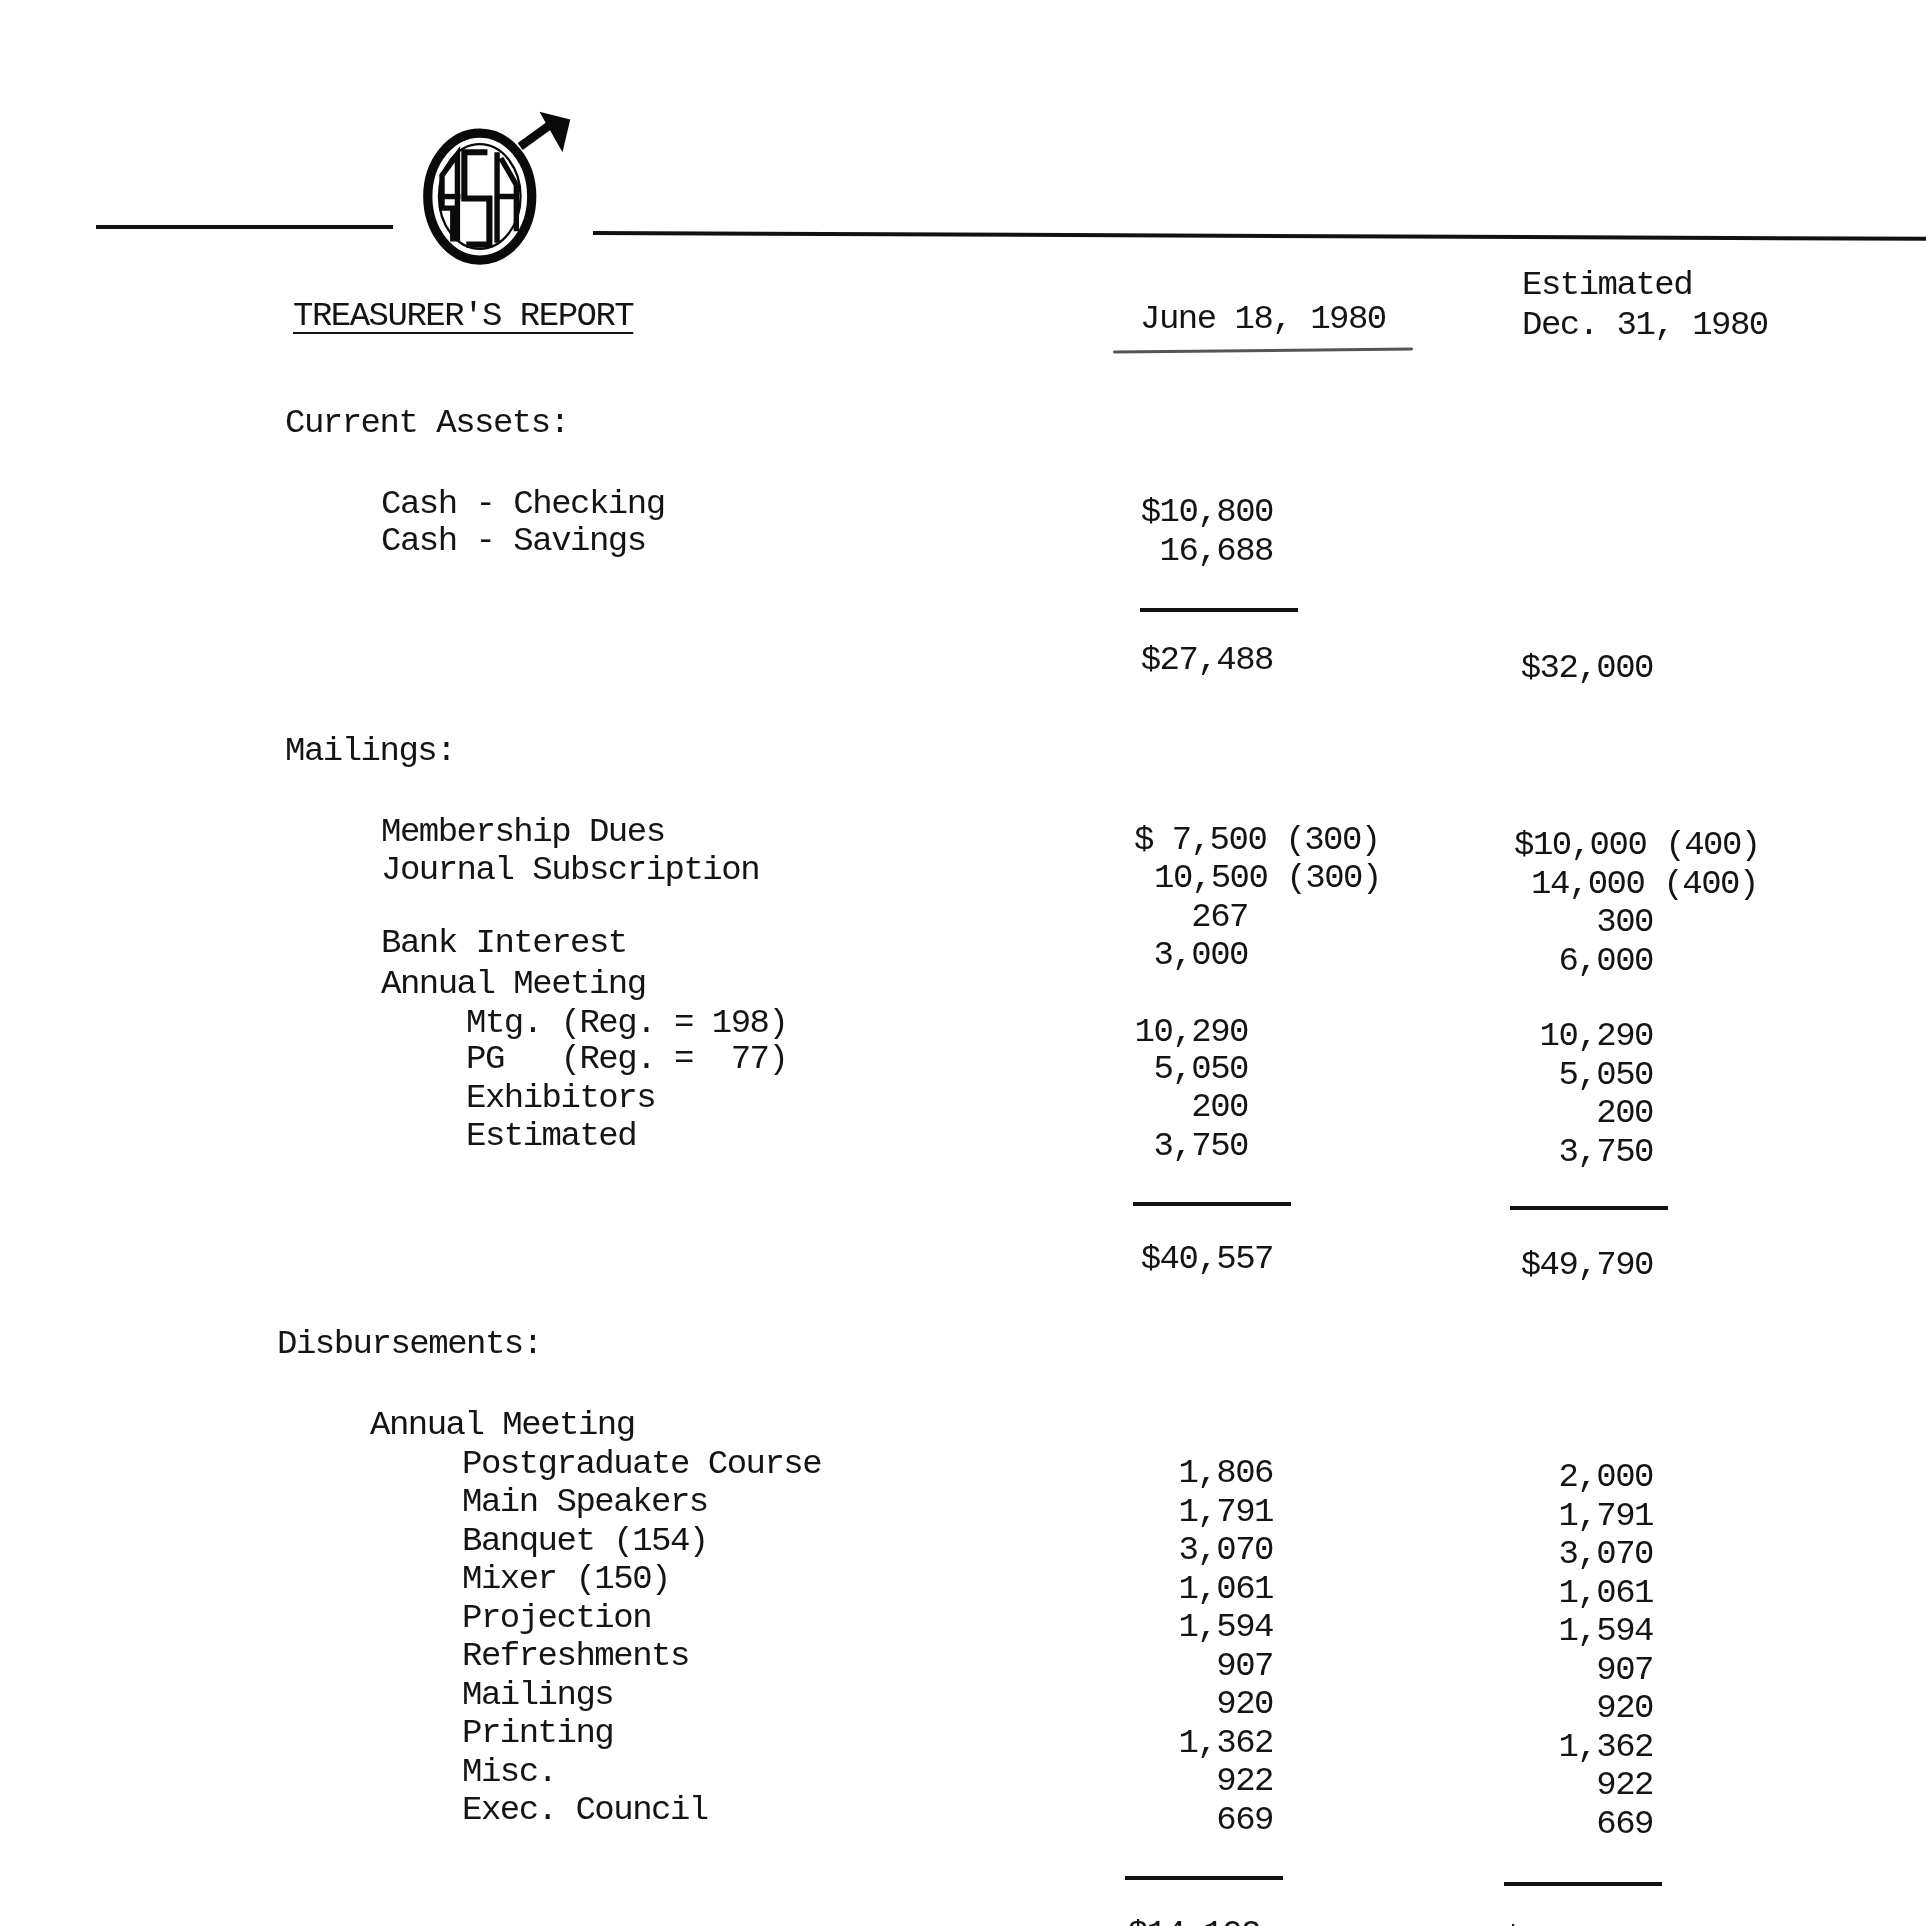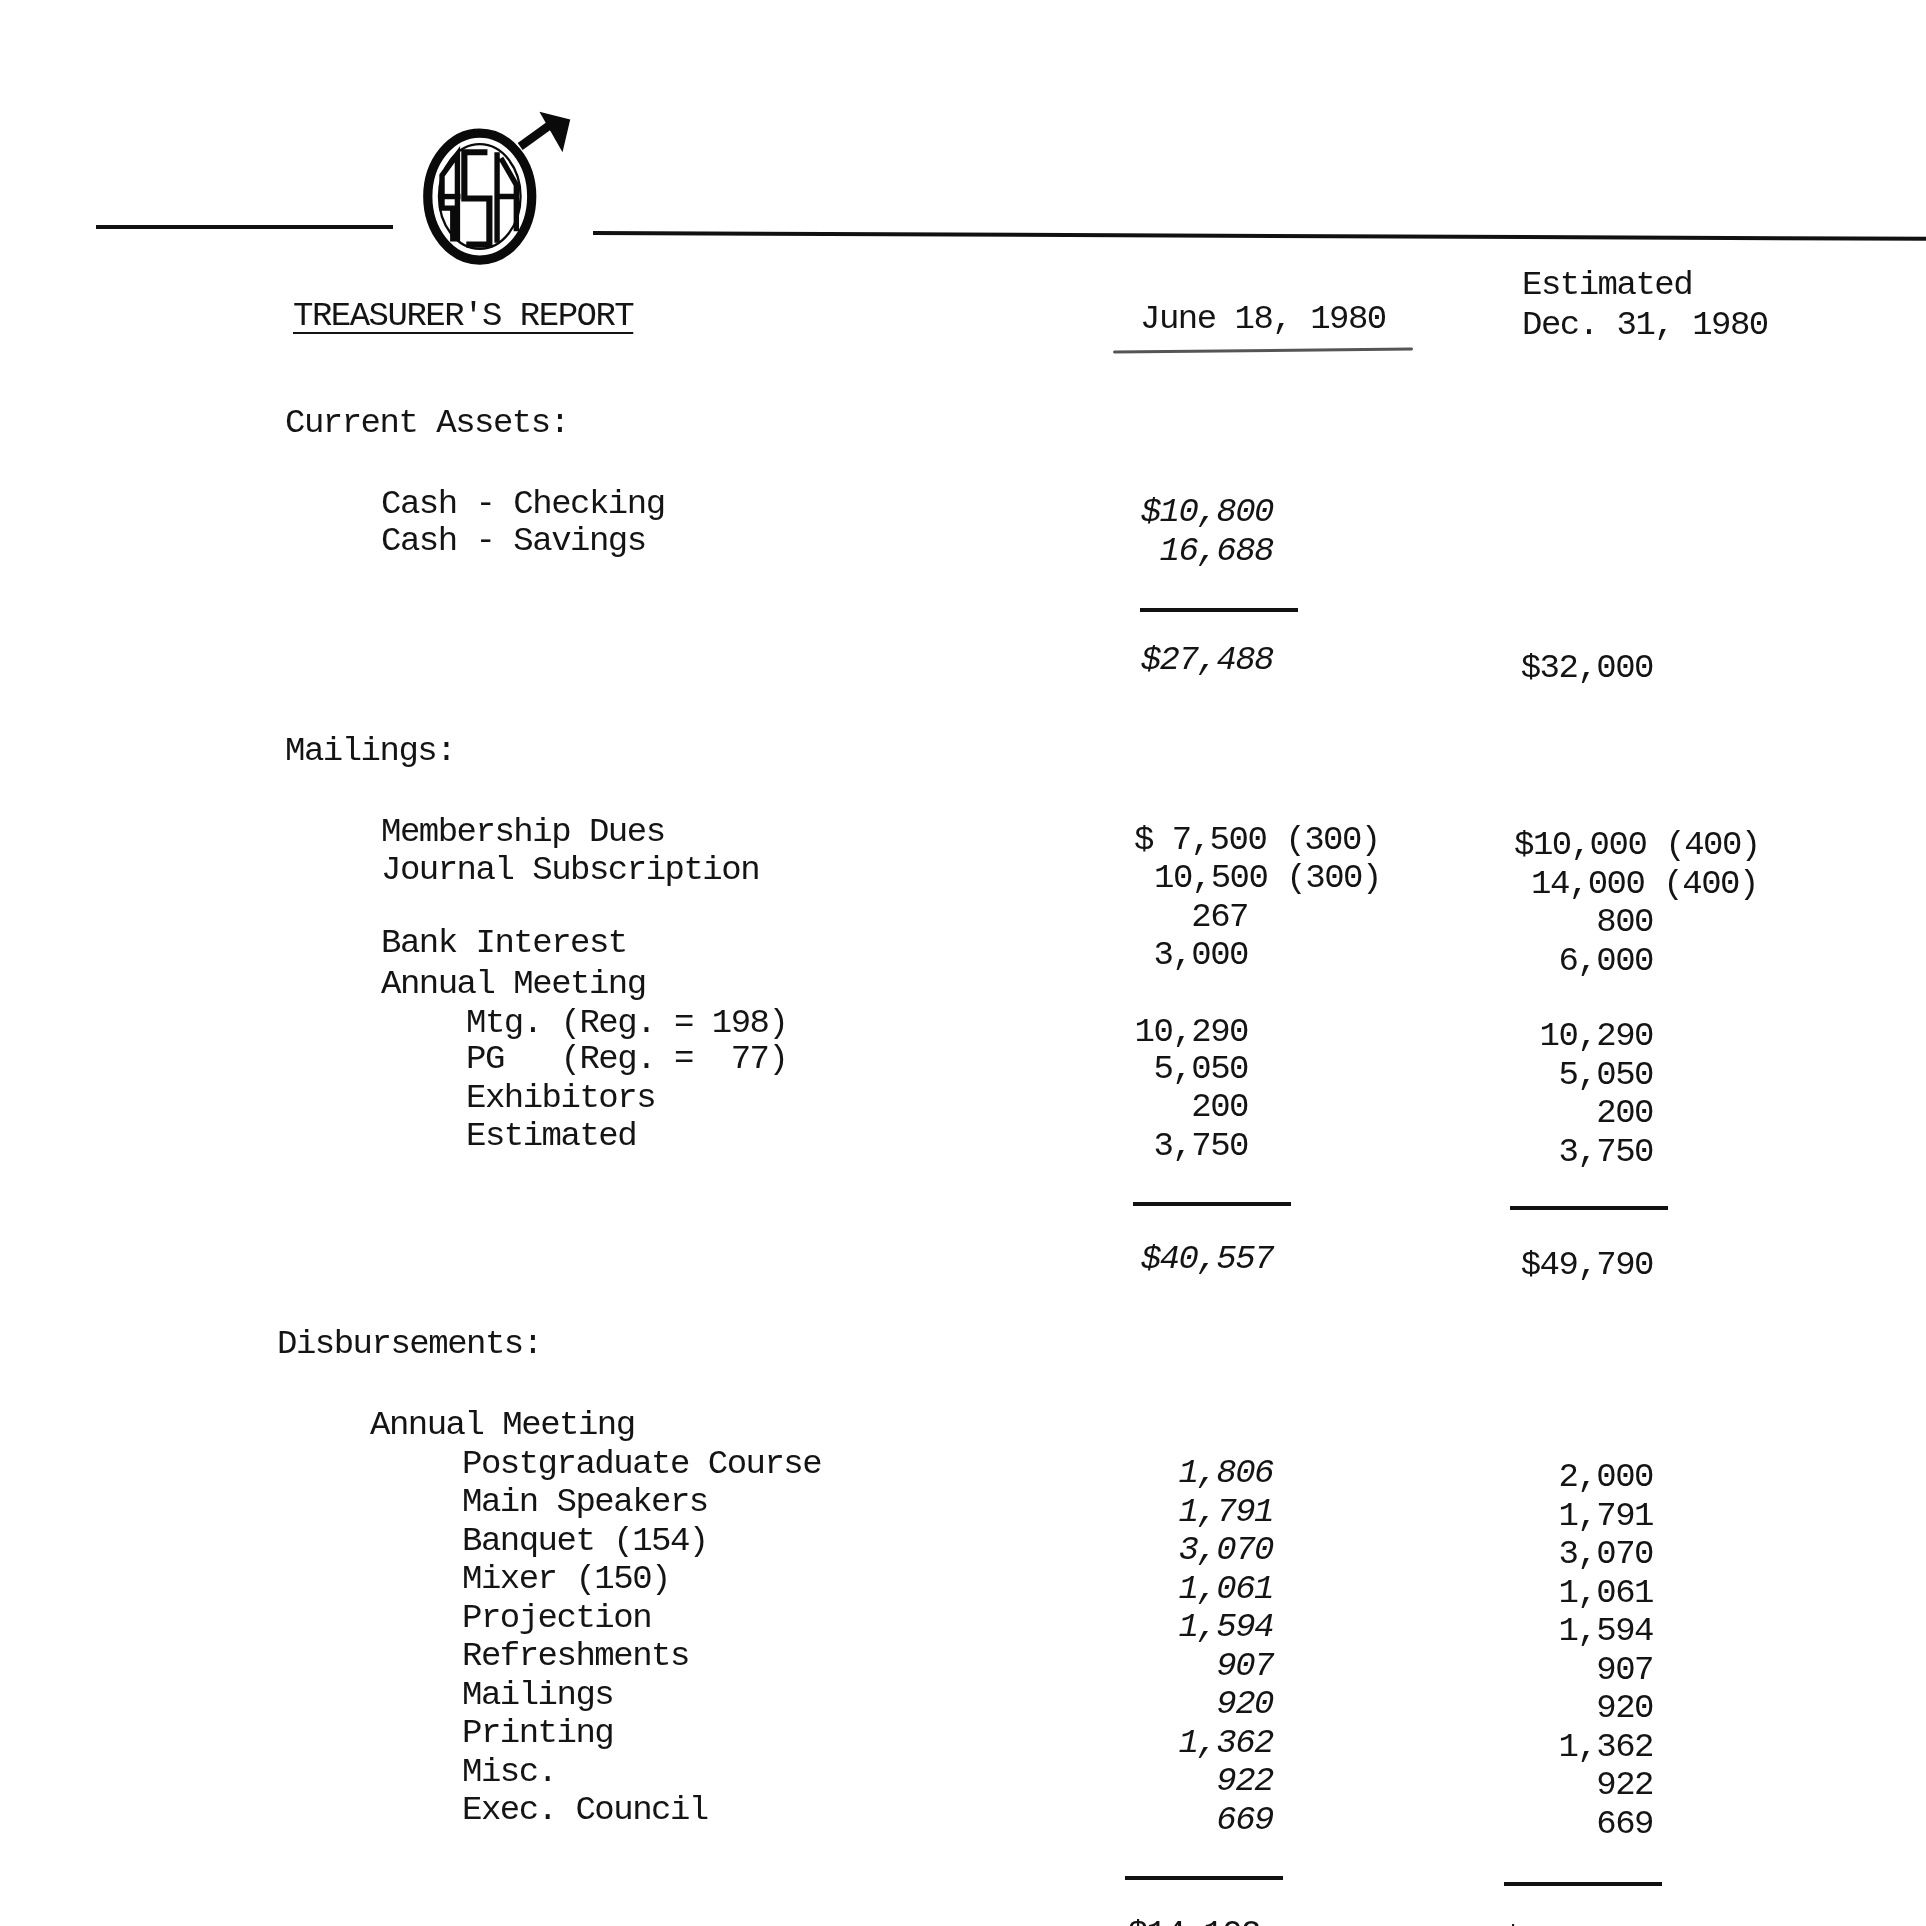--- a/index.html
+++ b/index.html
@@ -22,21 +22,21 @@
     .col-head-1-rule { left: 1113px; top: 349px; width: 300px; height: 2.7px; background: #555; border-radius: 1.5px; transform: rotate(-0.6deg); }
     .col-head-2a { left: 1522px; top: 266px; }
     .col-head-2b { left: 1522px; top: 306px; }
 
     .section { left: 285px; }
     .indent1 { left: 381px; }
     .indent2 { left: 466px; }
     .indent2b { left: 462px; }
 
     
-    .c1 { right: calc(1935px - 1273px); font-style: italic; }
+    .c1 { right: calc(1935px - 1273px); }
     .c1b { right: calc(1935px - 1248px); }
     .c2 { right: calc(1935px - 1653px); }
 
     .total-rule { height: 3.9px; width: 158px; }
   </style>
 </head>
 <body>
 
 <div class="page">
 
@@ -79,21 +79,21 @@
   <div class="abs mono indent1" style="top:813px">Membership Dues</div>
   <div class="abs mono" style="left:1134px; top:821px">$ 7,500 (300)</div>
   <div class="abs mono" style="left:1514px; top:826px">$10,000 (400)</div>
 
   <div class="abs mono indent1" style="top:851px">Journal Subscription</div>
   <div class="abs mono" style="left:1154px; top:859px">10,500 (300)</div>
   <div class="abs mono" style="left:1531px; top:865px">14,000 (400)</div>
 
   <div class="abs mono indent1" style="top:924px">Bank Interest</div>
   <div class="num mono c1b" style="top:898px">267</div>
-  <div class="num mono c2" style="top:903px">800</div>
+  <div class="num mono c2" style="top:903px">300</div>
 
   <div class="num mono c1b" style="top:936px">3,000</div>
   <div class="num mono c2" style="top:942px">6,000</div>
 
   <div class="abs mono indent1" style="top:965px">Annual Meeting</div>
 
   <div class="abs mono indent2" style="top:1004px">Mtg. (Reg. = 198)</div>
   <div class="num mono c1b" style="top:1013px">10,290</div>
   <div class="num mono c2" style="top:1017px">10,290</div>
 

